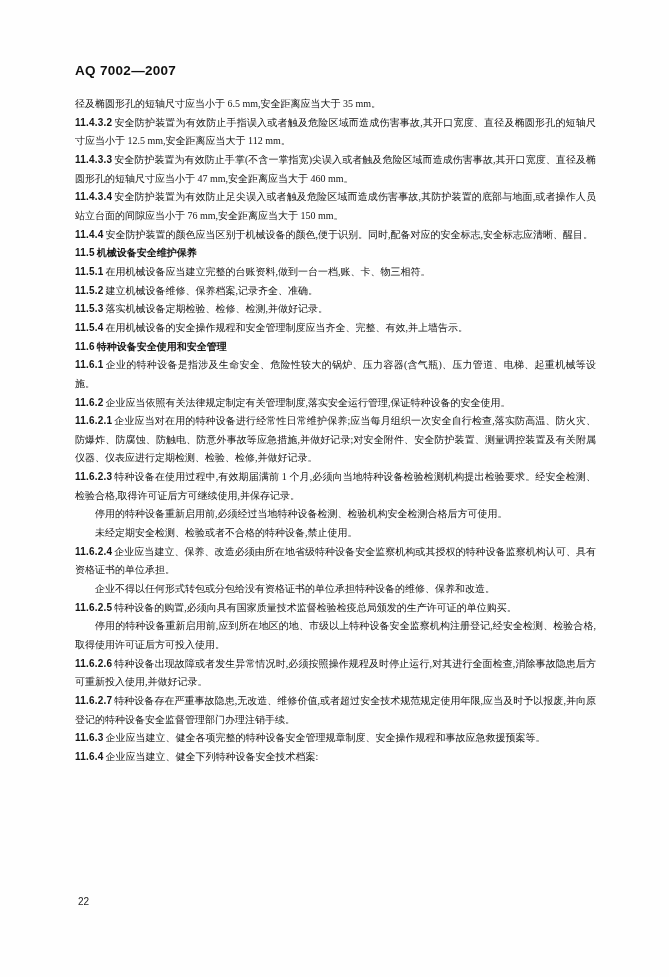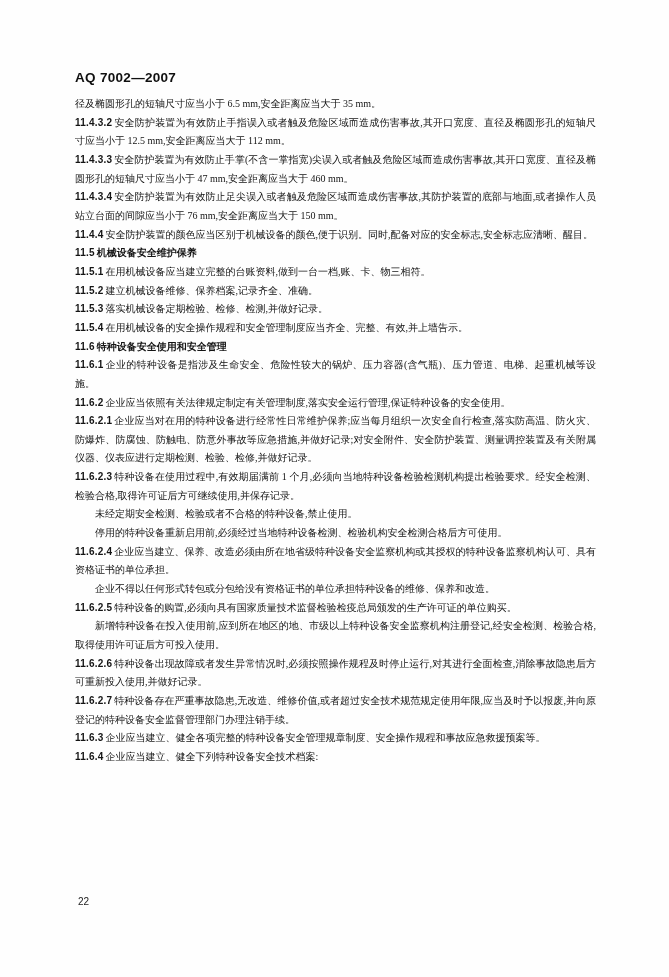--- a/index.html
+++ b/index.html
@@ -18,21 +18,20 @@
   }
   .std-code {
     position: absolute;
     left: 75px;
     top: 63px;
     font-family: "Liberation Sans", "DejaVu Sans", sans-serif;
     font-weight: bold;
     font-size: 13.5px;
     letter-spacing: 0.3px;
     color: #101010;
-    margin-top: 7px;
   }
   .doc-body {
     position: absolute;
     left: 75px;
     top: 95px;
     width: 521px;
     font-size: 10px;
     line-height: 18.65px;
     text-align: justify;
     text-justify: inter-ideograph;
@@ -77,26 +76,26 @@
       <p class="para heading"><span class="num">11.5</span><span>机械设备安全维护保养</span></p>
       <p class="para clause"><span class="num">11.5.1</span><span>在用机械设备应当建立完整的台账资料,做到一台一档,账、卡、物三相符。</span></p>
       <p class="para clause"><span class="num">11.5.2</span><span>建立机械设备维修、保养档案,记录齐全、准确。</span></p>
       <p class="para clause"><span class="num">11.5.3</span><span>落实机械设备定期检验、检修、检测,并做好记录。</span></p>
       <p class="para clause"><span class="num">11.5.4</span><span>在用机械设备的安全操作规程和安全管理制度应当齐全、完整、有效,并上墙告示。</span></p>
       <p class="para heading"><span class="num">11.6</span><span>特种设备安全使用和安全管理</span></p>
       <p class="para clause"><span class="num">11.6.1</span><span>企业的特种设备是指涉及生命安全、危险性较大的锅炉、压力容器(含气瓶)、压力管道、电梯、起重机械等设施。</span></p>
       <p class="para clause"><span class="num">11.6.2</span><span>企业应当依照有关法律规定制定有关管理制度,落实安全运行管理,保证特种设备的安全使用。</span></p>
       <p class="para clause"><span class="num">11.6.2.1</span><span>企业应当对在用的特种设备进行经常性日常维护保养;应当每月组织一次安全自行检查,落实防高温、防火灾、防爆炸、防腐蚀、防触电、防意外事故等应急措施,并做好记录;对安全附件、安全防护装置、测量调控装置及有关附属仪器、仪表应进行定期检测、检验、检修,并做好记录。</span></p>
       <p class="para clause"><span class="num">11.6.2.3</span><span>特种设备在使用过程中,有效期届满前 1 个月,必须向当地特种设备检验检测机构提出检验要求。经安全检测、检验合格,取得许可证后方可继续使用,并保存记录。</span></p>
+      <p class="para indent"><span>停用的特种设备重新启用前,必须经过当地特种设备检测、检验机构安全检测合格后方可使用。</span></p>
       <p class="para indent"><span>未经定期安全检测、检验或者不合格的特种设备,禁止使用。</span></p>
-      <p class="para indent"><span>停用的特种设备重新启用前,必须经过当地特种设备检测、检验机构安全检测合格后方可使用。</span></p>
       <p class="para clause"><span class="num">11.6.2.4</span><span>企业应当建立、保养、改造必须由所在地省级特种设备安全监察机构或其授权的特种设备监察机构认可、具有资格证书的单位承担。</span></p>
       <p class="para indent"><span>企业不得以任何形式转包或分包给没有资格证书的单位承担特种设备的维修、保养和改造。</span></p>
       <p class="para clause"><span class="num">11.6.2.5</span><span>特种设备的购置,必须向具有国家质量技术监督检验检疫总局颁发的生产许可证的单位购买。</span></p>
-      <p class="para indent"><span>新增特种设备在投入使用前,应到所在地区的地、市级以上特种设备安全监察机构注册登记,经安全检测、检验合格,取得使用许可证后方可投入使用。</span></p>
+      <p class="para indent"><span>停用的特种设备重新启用前,应到所在地区的地、市级以上特种设备安全监察机构注册登记,经安全检测、检验合格,取得使用许可证后方可投入使用。</span></p>
       <p class="para clause"><span class="num">11.6.2.6</span><span>特种设备出现故障或者发生异常情况时,必须按照操作规程及时停止运行,对其进行全面检查,消除事故隐患后方可重新投入使用,并做好记录。</span></p>
       <p class="para clause"><span class="num">11.6.2.7</span><span>特种设备存在严重事故隐患,无改造、维修价值,或者超过安全技术规范规定使用年限,应当及时予以报废,并向原登记的特种设备安全监督管理部门办理注销手续。</span></p>
       <p class="para clause"><span class="num">11.6.3</span><span>企业应当建立、健全各项完整的特种设备安全管理规章制度、安全操作规程和事故应急救援预案等。</span></p>
       <p class="para clause"><span class="num">11.6.4</span><span>企业应当建立、健全下列特种设备安全技术档案:</span></p>
     </div>
 
   <div class="page-number">22</div>
 </div>
 
 </body></html>

